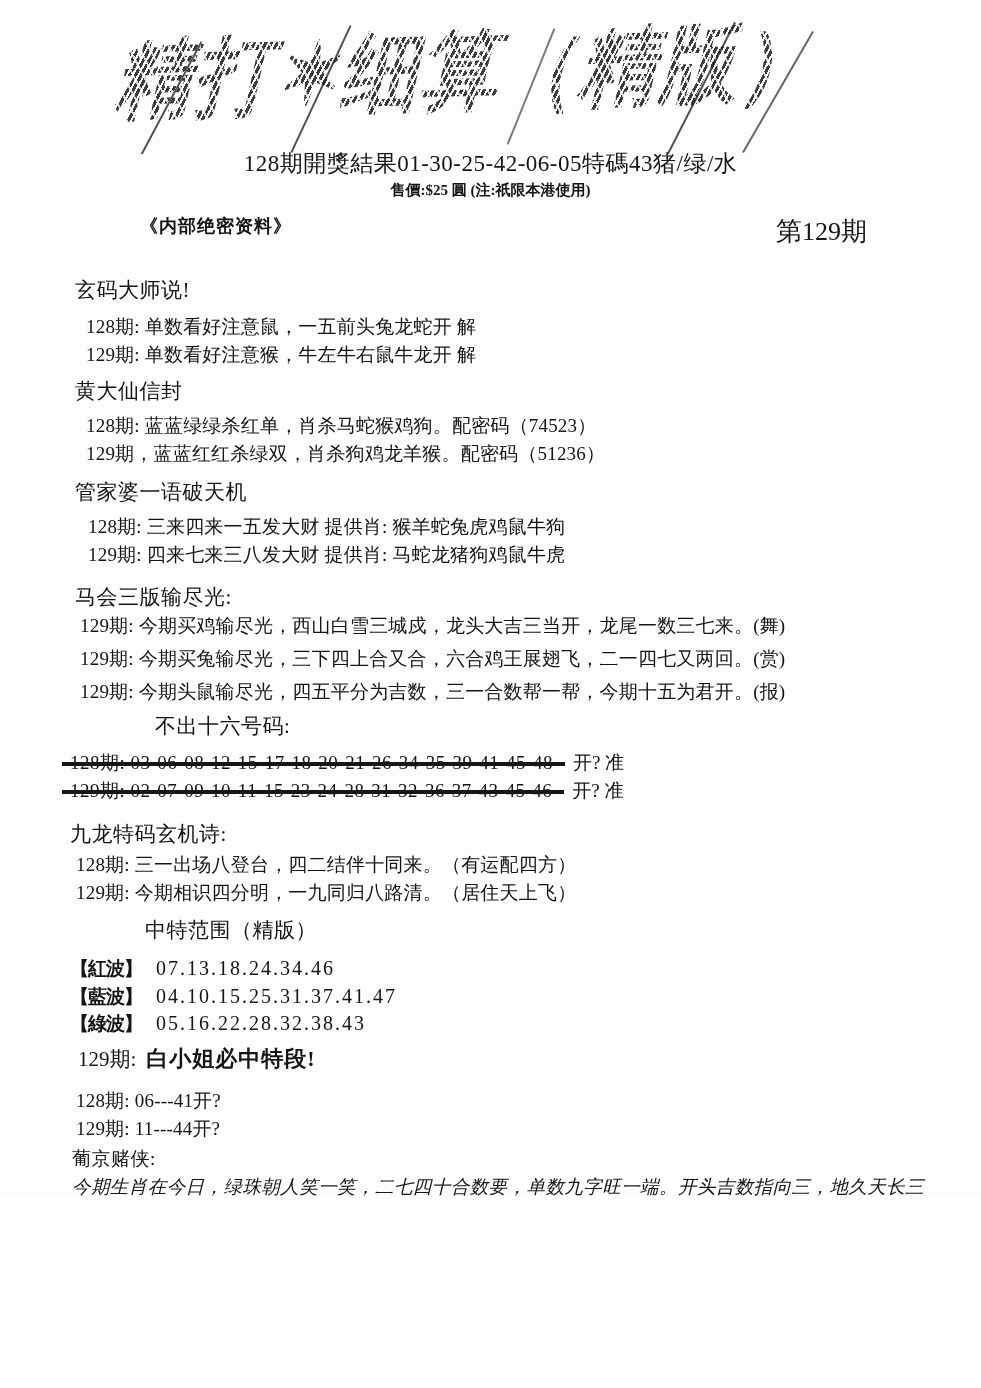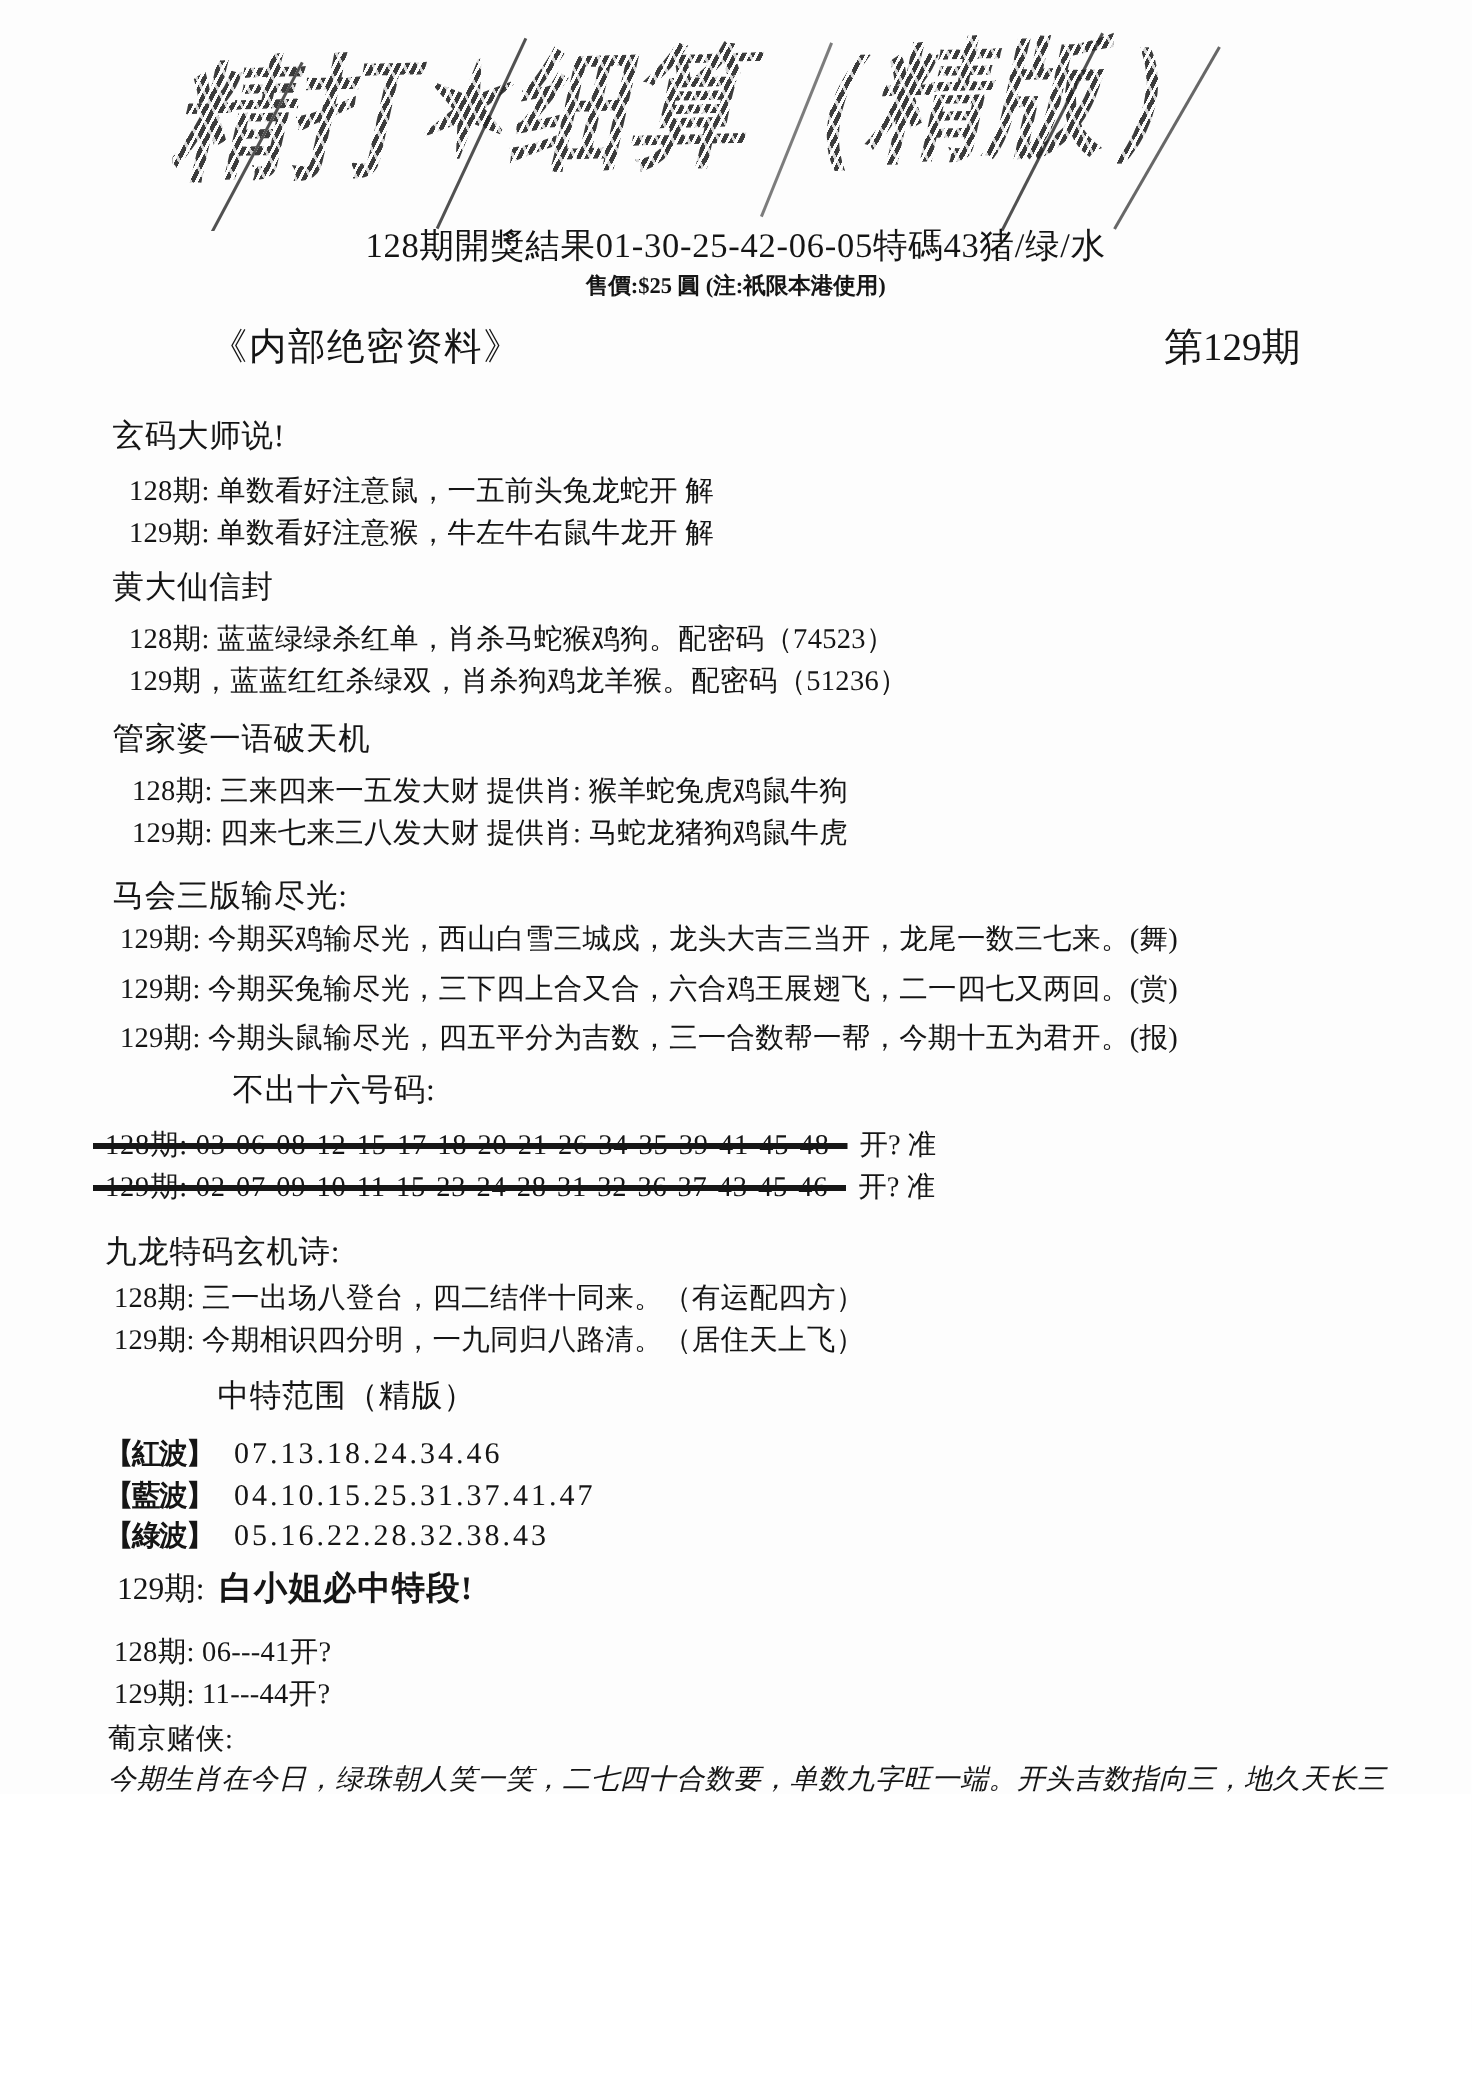--- a/index.html
+++ b/index.html
@@ -46,21 +46,21 @@
   .result-line{
     position:absolute;left:0;top:148px;width:981px;text-align:center;
     font-size:23px;letter-spacing:.5px;
   }
   .price-line{
     position:absolute;left:0;top:181px;width:981px;text-align:center;
     font-size:15px;font-weight:bold;
   }
   .doc-label{
     position:absolute;left:140px;top:214px;
-    font-size:25px;font-weight:normal;letter-spacing:1px;
+    font-size:18px;font-weight:bold;letter-spacing:1px;
   }
   .issue-label{
     position:absolute;left:728px;top:214px;
     font-size:26px;
     margin-left:48px;
   }
 
   
   .h{position:absolute;font-size:21px;font-weight:normal;letter-spacing:.5px;}
   .t{position:absolute;font-size:19px;white-space:nowrap;letter-spacing:.2px;}

